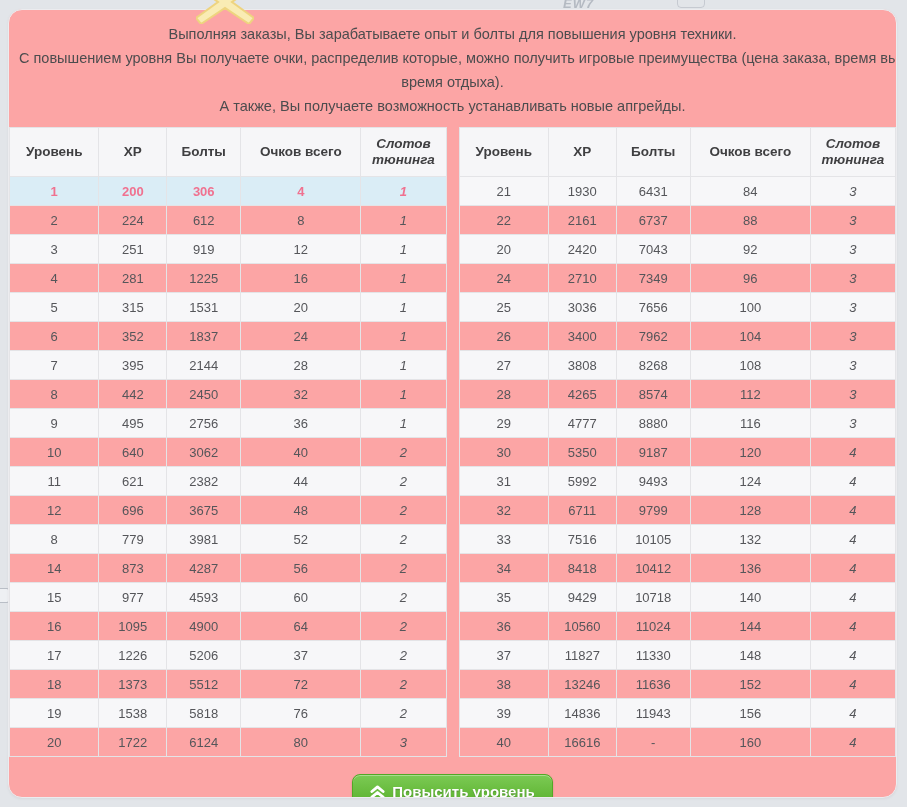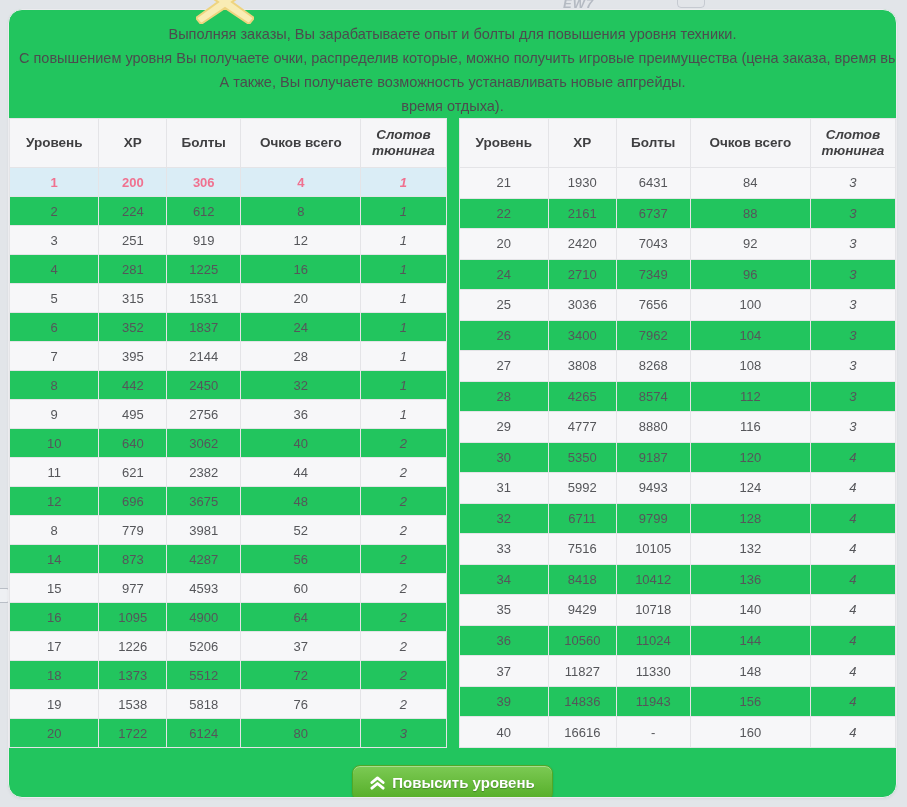--- a/index.html
+++ b/index.html
@@ -21,31 +21,31 @@
     position:absolute;left:677px;top:-8px;width:26px;height:14px;z-index:1;
     border:1px solid rgba(170,175,185,.5);border-radius:4px;
   }
   .decor-left-icon{
     position:absolute;left:-3px;top:588px;width:10px;height:13px;z-index:1;
     border:1px solid #b9bec6;background:#eef0f3;border-radius:2px;
   }
 
   .panel{
     position:absolute;left:8px;top:9px;width:889px;height:789px;z-index:2;
-    background:#22c55e;border:1px solid #ececef;border-radius:14px;
+    background:#fca5a5;border:1px solid #ececef;border-radius:14px;
     box-shadow:0 1px 3px rgba(0,0,0,.05);
     box-sizing:border-box;overflow:hidden;
   }
 
   .intro{padding:12px 10px 0;text-align:center;}
   .intro .line{
     line-height:24px;font-size:14.5px;color:#4c4c4e;white-space:nowrap;
   }
 
-  .tables{display:flex;gap:12px;}
+  .tables{display:flex;gap:12px;margin-top:9px;}
   table{
     flex:1;border-collapse:collapse;table-layout:fixed;
     font-size:13px;color:#55565a;
   }
   th,td{
     border:1px solid #e4e4e7;text-align:center;vertical-align:middle;
     overflow:hidden;
   }
   th{
     background:#f6f6f8;color:#3f3f41;font-weight:600;font-size:13.5px;
@@ -84,22 +84,22 @@
   </svg>
   <div class="decor-watermark">EW7</div>
   <div class="decor-chip"></div>
   <div class="decor-left-icon"></div>
 
   <div class="panel">
 
     <div class="intro">
       <div class="line">Выполняя заказы, Вы зарабатываете опыт и болты для повышения уровня техники.</div>
       <div class="line">С повышением уровня Вы получаете очки, распределив которые, можно получить игровые преимущества (цена заказа, время выполнения,</div>
+      <div class="line">время отдыха).</div>
       <div class="line">А также, Вы получаете возможность устанавливать новые апгрейды.</div>
-      <div class="line">время отдыха).</div>
     </div>
 
     <div class="tables">
       <table>
         <thead>
             <tr>
               <th>Уровень</th>
               <th>XP</th>
               <th>Болты</th>
               <th>Очков всего</th>
@@ -370,20 +370,27 @@
               <td>10560</td>
               <td>11024</td>
               <td>144</td>
               <td>4</td>
             </tr>
             <tr>
               <td>37</td>
               <td>11827</td>
               <td>11330</td>
               <td>148</td>
+              <td>4</td>
+            </tr>
+            <tr>
+              <td>38</td>
+              <td>13246</td>
+              <td>11636</td>
+              <td>152</td>
               <td>4</td>
             </tr>
             <tr>
               <td>39</td>
               <td>14836</td>
               <td>11943</td>
               <td>156</td>
               <td>4</td>
             </tr>
             <tr>

